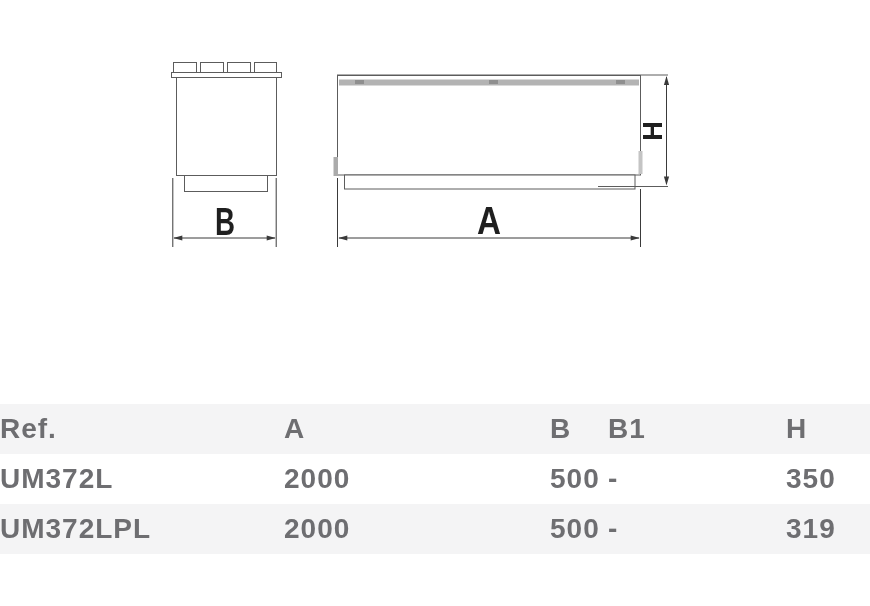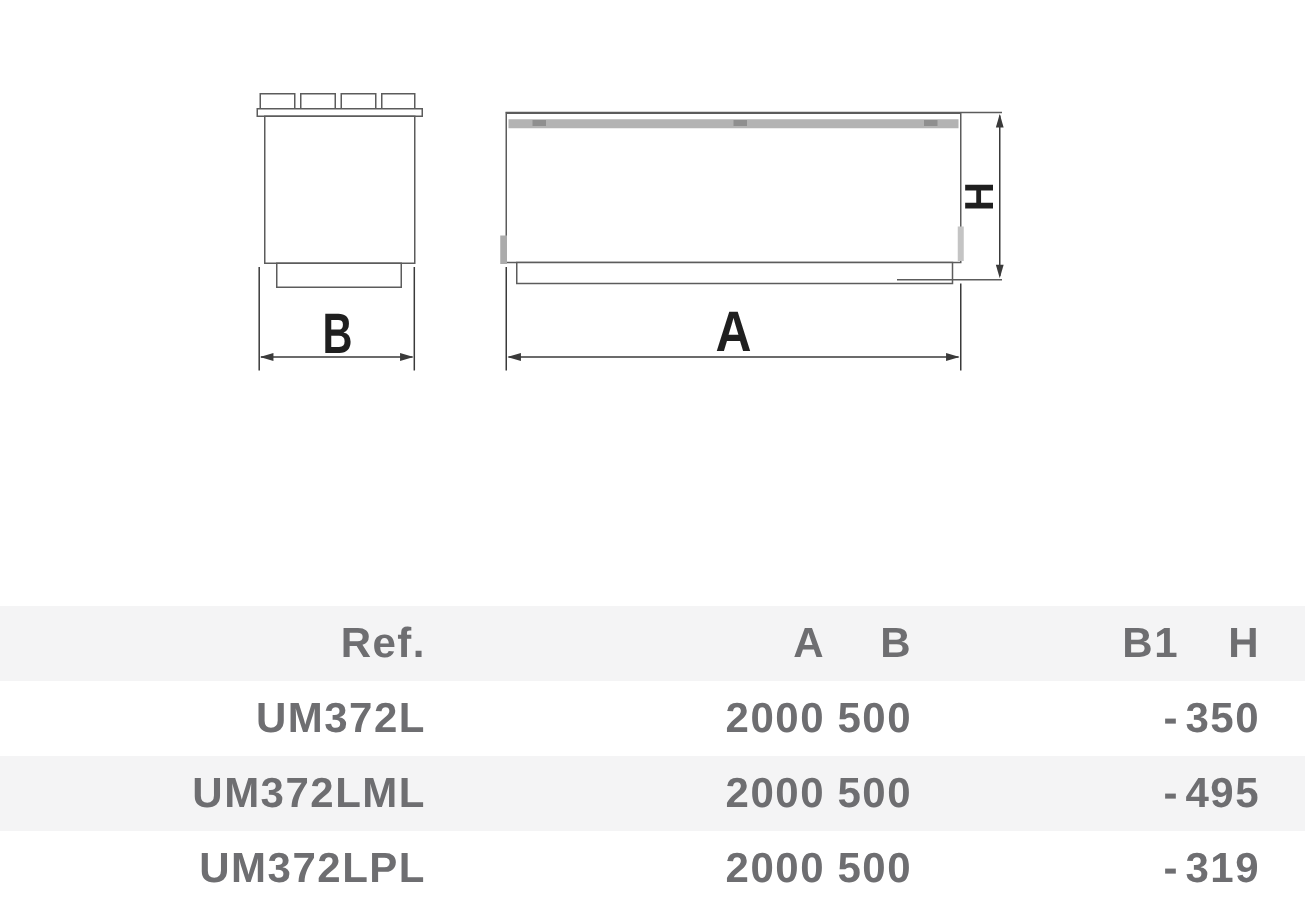--- a/index.html
+++ b/index.html
@@ -31,21 +31,21 @@
   }
   .spec-table{
     position:absolute;left:0;top:404px;
     width:870px;
     border-collapse:collapse;
     table-layout:fixed;
   }
   .spec-table th,.spec-table td{
     height:50px;
     padding:0;
-    text-align:right;
+    text-align:left;
     vertical-align:middle;
     font-weight:bold;
     font-size:28px;
     letter-spacing:1px;
     color:var(--table-text);
     white-space:nowrap;
     overflow:visible;
   }
   .spec-table .col-h-cell{padding-right:30px;}
   .spec-table thead tr{background:var(--table-stripe);}
@@ -127,27 +127,20 @@
     </thead>
     <tbody>
       <tr>
         <td>UM372L</td>
         <td>2000</td>
         <td>500</td>
         <td>-</td>
         <td class="col-h-cell">350</td>
       </tr>
       <tr>
-        <td>UM372LML</td>
-        <td>2000</td>
-        <td>500</td>
-        <td>-</td>
-        <td class="col-h-cell">495</td>
-      </tr>
-      <tr>
         <td>UM372LPL</td>
         <td>2000</td>
         <td>500</td>
         <td>-</td>
         <td class="col-h-cell">319</td>
       </tr>
     </tbody>
   </table>
 
 </div>

